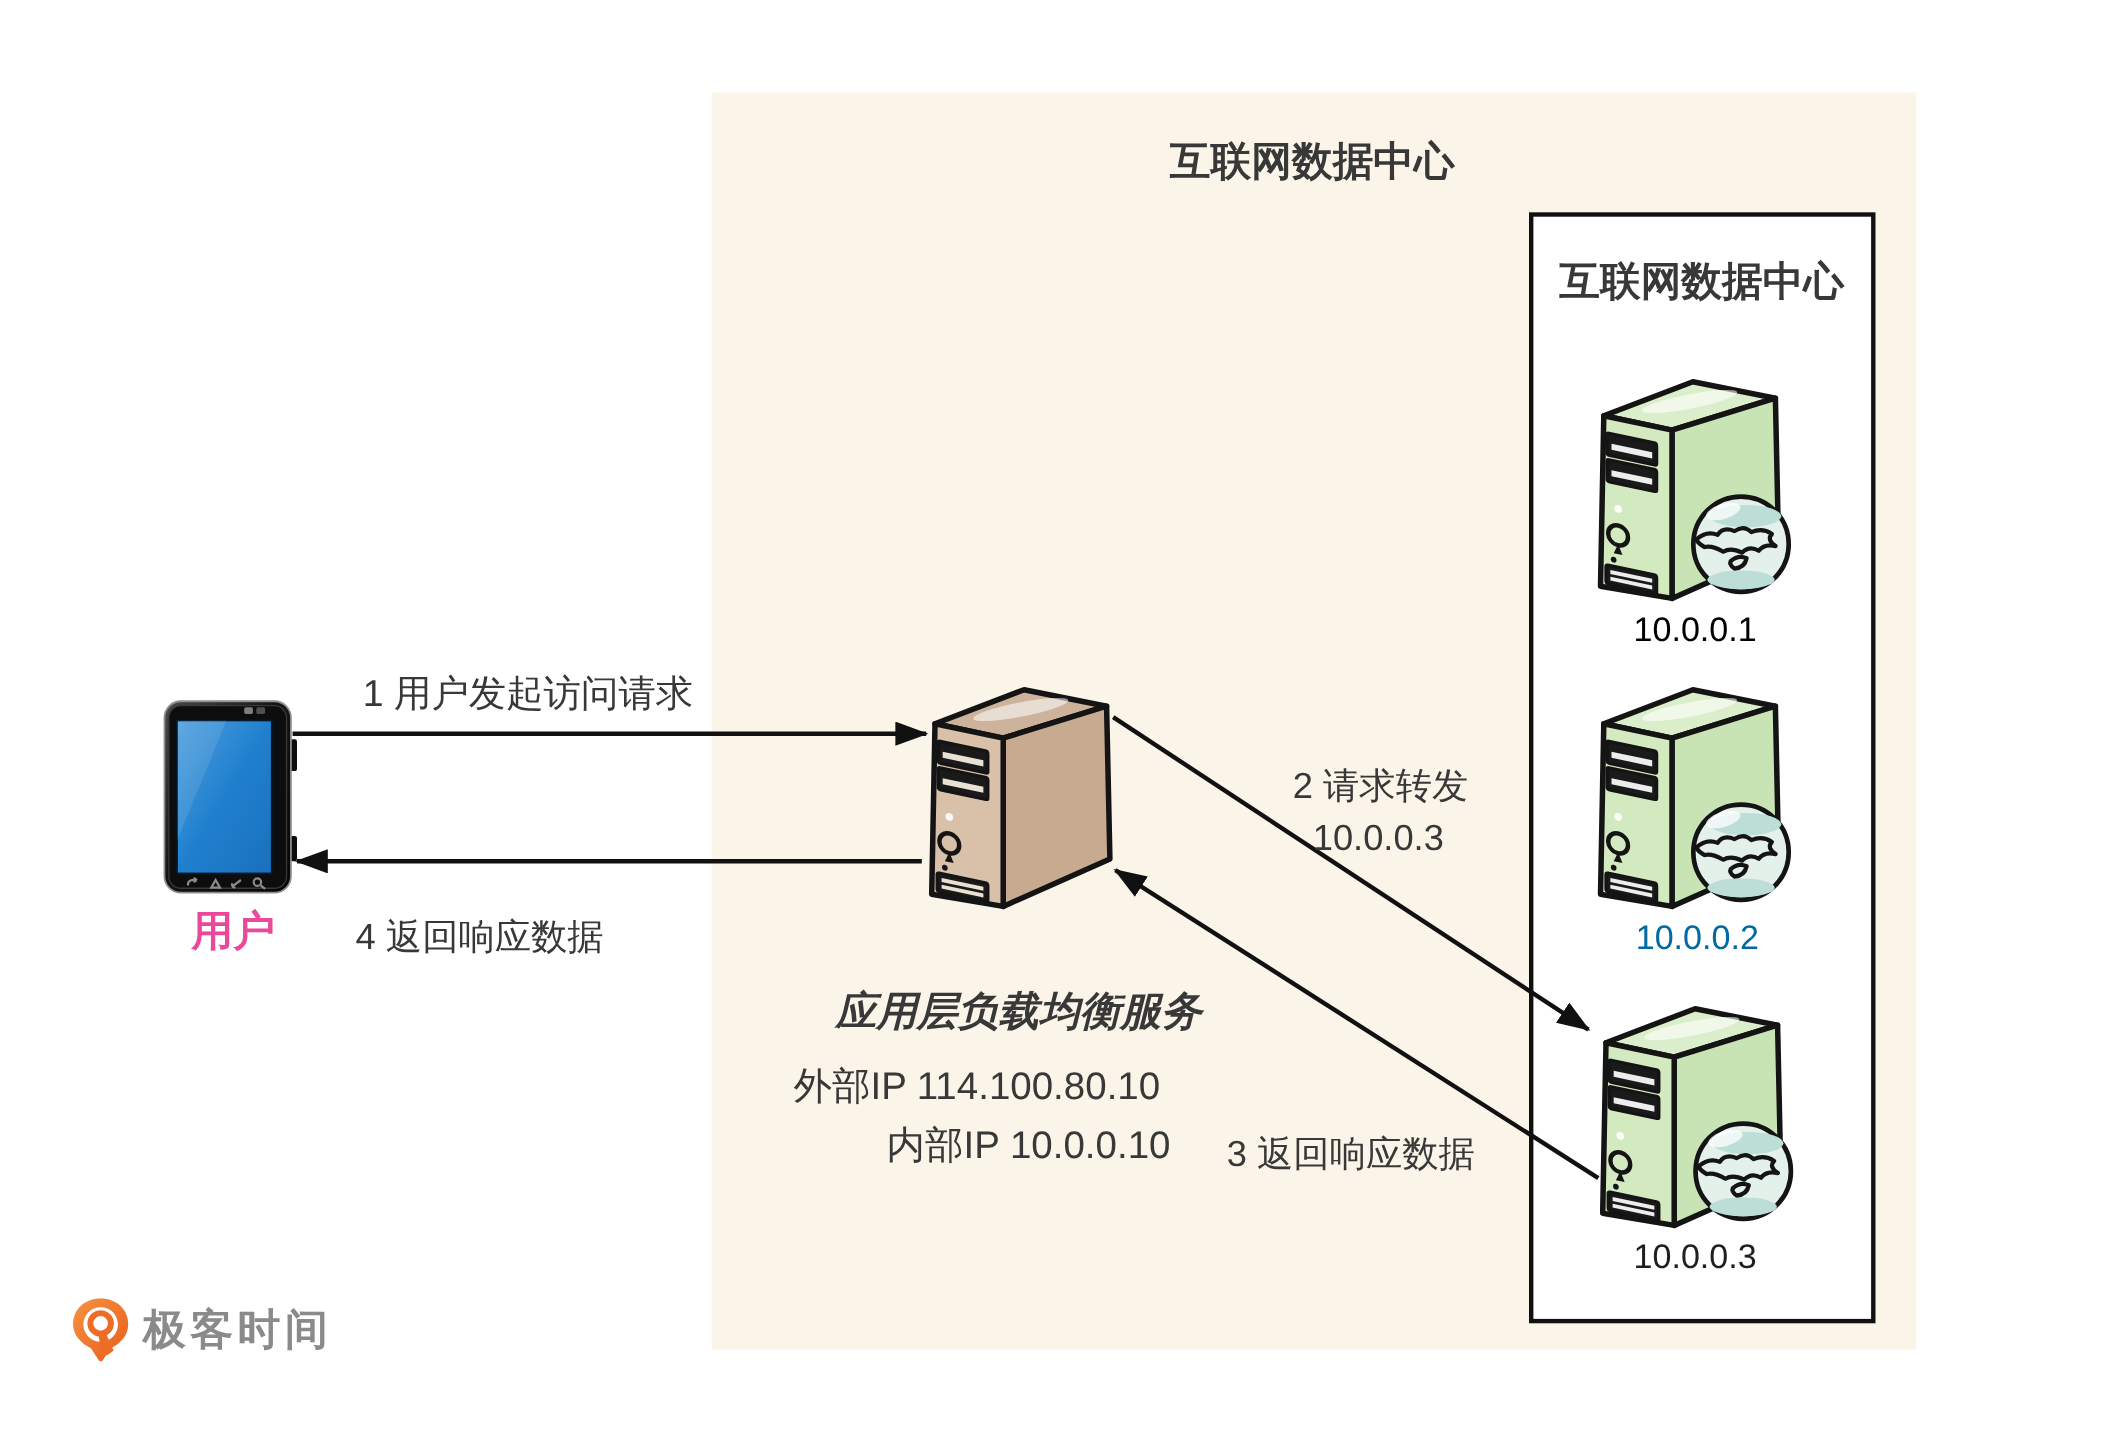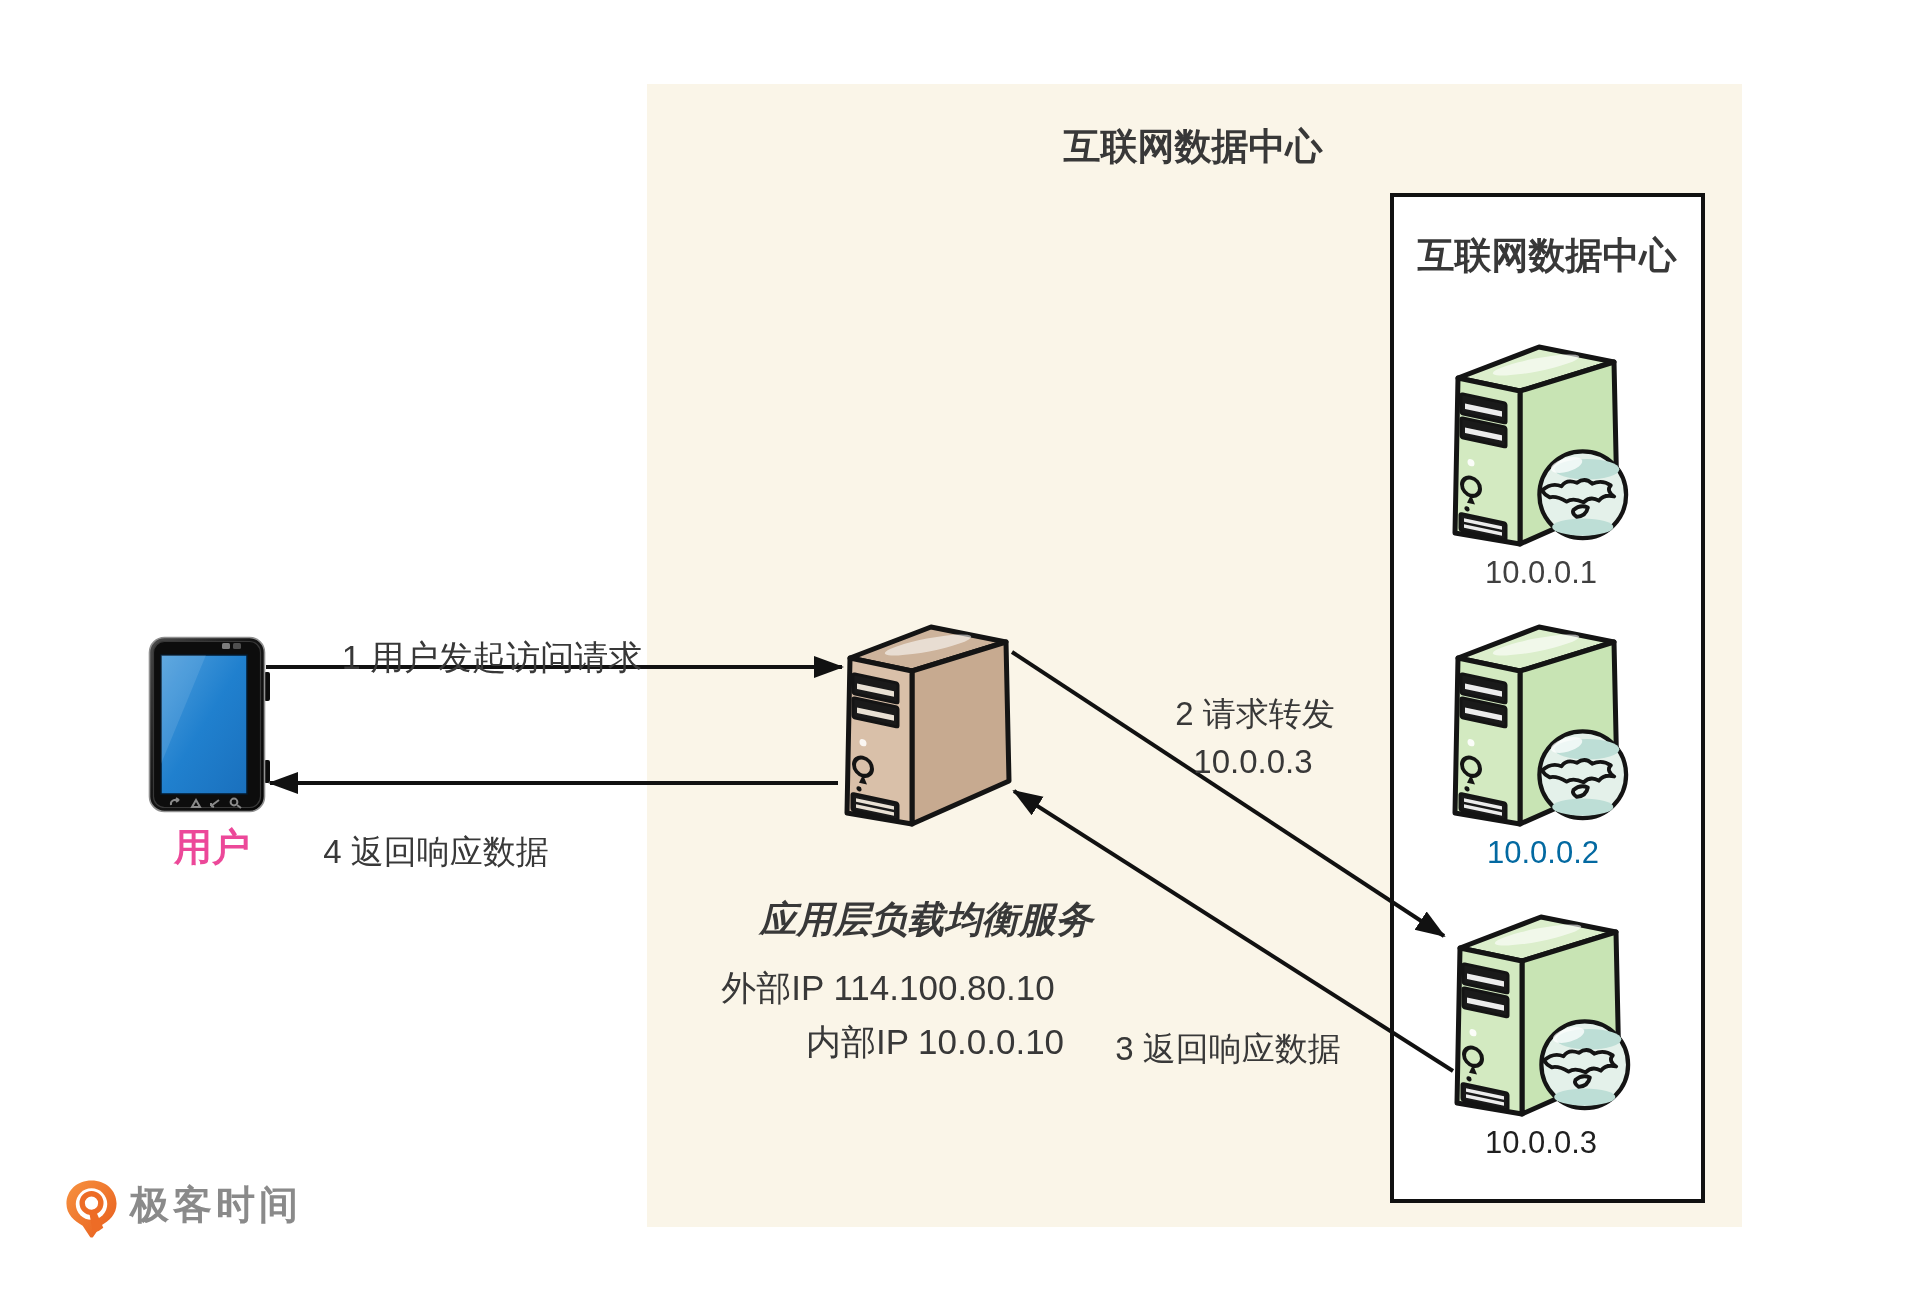--- a/index.html
+++ b/index.html
@@ -20,21 +20,21 @@
   .label{position:absolute;transform:translateX(-50%);white-space:nowrap;line-height:1.1;}
   .b{font-weight:bold;}
   .t37{font-size:37px;}
   .t34{font-size:34px;}
   .t33{font-size:33px;margin-top:21px;}
   .t35{font-size:35px;}
   .t31{font-size:31px;}
   .t38{font-size:38px;}
   .arrows{position:absolute;left:0;top:0;width:1920px;height:1299px;pointer-events:none;}
   .icon{position:absolute;}
-  .logo-row{position:absolute;left:63px;top:1178px;display:flex;align-items:flex-start;}
+  .logo-row{position:absolute;left:63px;top:1178px;display:flex;align-items:center;}
   .logo-text{font-size:39px;font-weight:bold;color:#8a8a8a;letter-spacing:4px;margin-left:10px;}
 </style>
 </head>
 <body>
 
 <div class="canvas">
 
   <div class="idc-bg"></div>
 
   <div class="label t37 b" style="left:1193px;top:127px;">互联网数据中心</div>
@@ -104,21 +104,21 @@
       <rect x="16" y="167" width="46" height="17" rx="2" fill="#1a1a1a" stroke="#141414" stroke-width="3"></rect>
       <rect x="20" y="171" width="38" height="3.6" fill="#e9e1d4"></rect>
       <rect x="20" y="177" width="38" height="3.6" fill="#e9e1d4"></rect>
     </g>
   </svg>
 
   <div class="label t37 b" style="left:926px;top:900px;font-style:italic;">应用层负载均衡服务</div>
   <div class="label t35" style="left:888px;top:969px;">外部IP 114.100.80.10</div>
   <div class="label t35" style="left:935px;top:1023px;">内部IP 10.0.0.10</div>
 
-  <div class="label t34" style="left:480px;top:639px;margin-left:12px;">1 用户发起访问请求</div>
+  <div class="label t34" style="left:480px;top:613px;">1 用户发起访问请求</div>
   <div class="label t33" style="left:436px;top:813px;">4 返回响应数据</div>
   <div class="label t33" style="left:1255px;top:675px;">2 请求转发</div>
   <div class="label t33" style="left:1253px;top:723px;">10.0.0.3</div>
   <div class="label t33" style="left:1228px;top:1010px;">3 返回响应数据</div>
 
   <svg class="icon" style="left:1444px;top:343px;" width="186" height="206" viewBox="0 0 186 206">
     <g stroke="#141414" stroke-width="5" stroke-linejoin="round">
       <polygon points="14,35 95,4 170,19 76,48" fill="#dbeecb"></polygon>
       <polygon points="76,48 170,19 173,158 76,201" fill="#c8e4b4"></polygon>
       <polygon points="14,35 76,48 76,201 11,190" fill="#d3eac1"></polygon>
@@ -139,21 +139,21 @@
     </g>
     <g transform="translate(92,105) scale(0.85)">
       <circle cx="55" cy="55" r="51" fill="#e4f1ea" stroke="#141414" stroke-width="5"></circle>
       <ellipse cx="60" cy="25" rx="38" ry="12" fill="#bdded6"></ellipse>
       <ellipse cx="55" cy="93" rx="36" ry="10" fill="#bdded6"></ellipse>
       <ellipse cx="36" cy="20" rx="19" ry="8" transform="rotate(-16 36 20)" fill="#ffffff" opacity="0.75"></ellipse>
       <path d="M7,50 Q18,40 30,45 Q36,36 48,41 Q58,34 66,42 Q78,37 88,44 Q82,50 92,57 Q80,54 74,62 Q64,56 56,64 Q44,58 36,63 Q24,56 16,58 Q10,55 7,50 Z" fill="#e4f1ea" stroke="#141414" stroke-width="4.5" stroke-linejoin="round"></path>
       <path d="M44,73 Q52,66 61,70 Q59,80 48,81 Q42,77 44,73 Z" fill="#e4f1ea" stroke="#141414" stroke-width="4.5" stroke-linejoin="round"></path>
     </g>
   </svg>
-  <div class="label t31" style="left:1541px;top:556px;color:#404040;">10.0.0.1</div>
+  <div class="label t31" style="left:1541px;top:556px;color:#000000;">10.0.0.1</div>
 
   <svg class="icon" style="left:1444px;top:623px;" width="186" height="206" viewBox="0 0 186 206">
     <g stroke="#141414" stroke-width="5" stroke-linejoin="round">
       <polygon points="14,35 95,4 170,19 76,48" fill="#dbeecb"></polygon>
       <polygon points="76,48 170,19 173,158 76,201" fill="#c8e4b4"></polygon>
       <polygon points="14,35 76,48 76,201 11,190" fill="#d3eac1"></polygon>
     </g>
     <ellipse cx="92" cy="22" rx="44" ry="6.5" transform="rotate(-11 92 22)" fill="#ffffff" opacity="0.6"></ellipse>
     <g transform="skewY(11.9)">
       <rect x="17" y="47" width="45" height="20" rx="2" fill="#1a1a1a" stroke="#141414" stroke-width="3"></rect>

